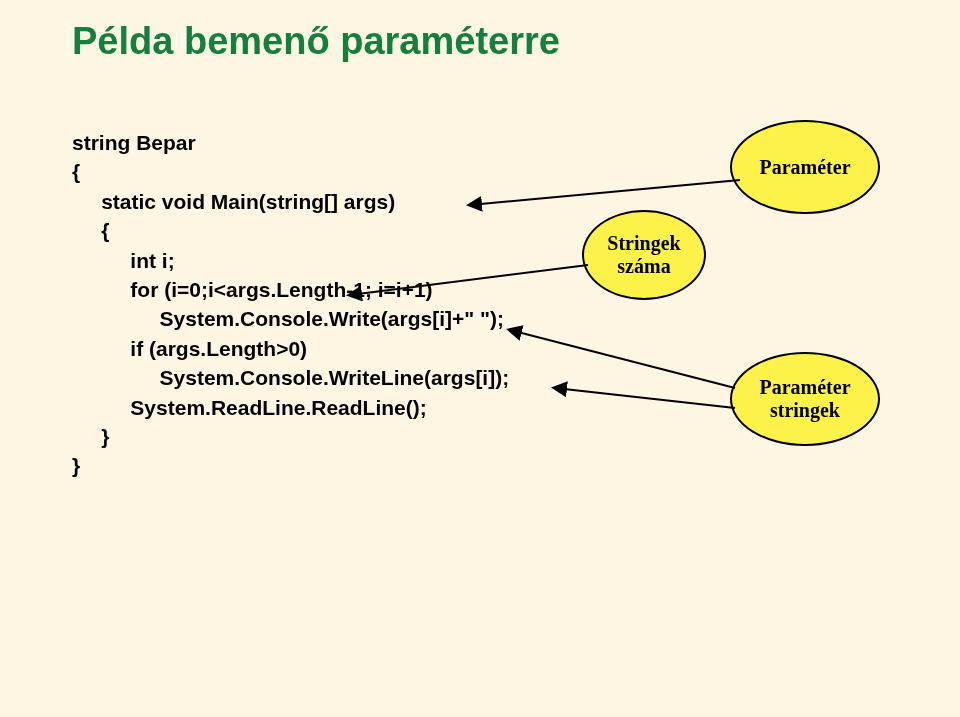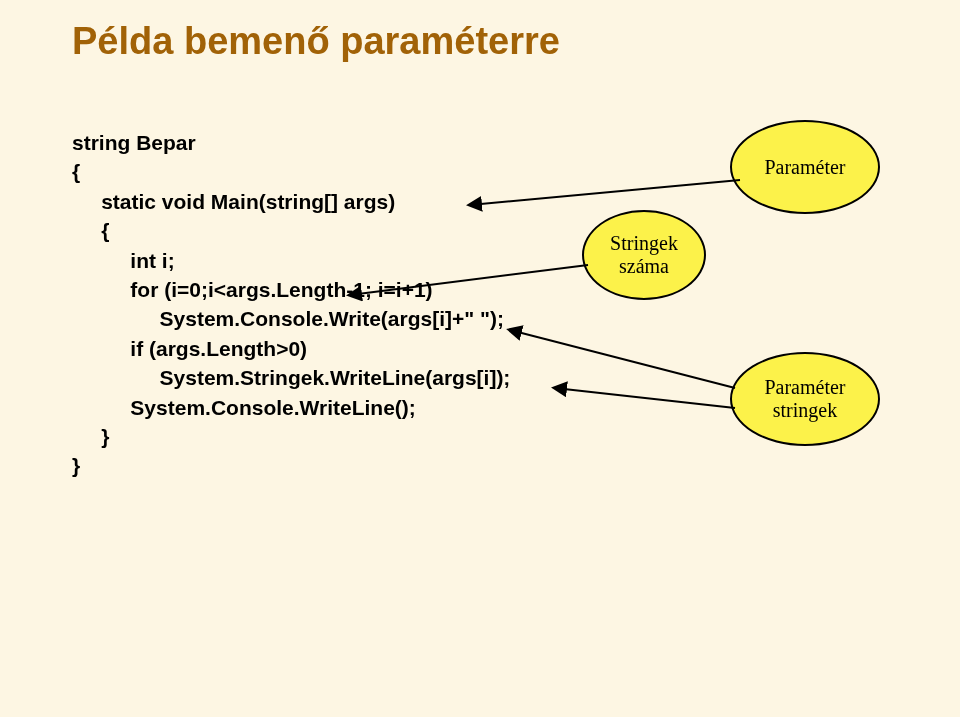--- a/index.html
+++ b/index.html
@@ -5,21 +5,21 @@
     * { margin: 0; padding: 0; box-sizing: border-box; }
     body {
       width: 960px;
       height: 717px;
       background: #fdf6e3;
       font-family: Arial, Verdana, sans-serif;
       position: relative;
       overflow: hidden;
     }
     .title {
-      color: #a16207;
+      color: #15803d;
       font-weight: bold;
       font-size: 38px;
       position: absolute;
       top: 20px;
       left: 72px;
     }
     .code-block {
       position: absolute;
       top: 128px;
       left: 72px;
@@ -35,21 +35,21 @@
       background: #fcf24a;
       border: 2.5px solid #000;
       border-radius: 50%;
       display: flex;
       align-items: center;
       justify-content: center;
       text-align: center;
       font-family: "Times New Roman", serif;
       font-size: 20px;
       line-height: 1.15;
-      font-weight: normal;
+      font-weight: bold;
       color: #000;
     }
     .bubble.b1 { width: 150px; height: 94px; top: 120px; right: 80px; }
     .bubble.b2 { width: 124px; height: 90px; top: 210px; left: 582px; }
     .bubble.b3 { width: 150px; height: 94px; top: 352px; right: 80px; }
     svg.arrows {
       position: absolute;
       top: 0; left: 0;
       width: 960px; height: 717px;
       pointer-events: none;
@@ -61,22 +61,22 @@
 <h1 class="title">Példa bemenő paraméterre</h1>
 
 <div class="code-block"><span>string Bepar</span>
 <span>{</span>
 <span>     static void Main(string[] args)</span>
 <span>     {</span>
 <span>          int i;</span>
 <span>          for (i=0;i&lt;args.Length-1; i=i+1)</span>
 <span>               System.Console.Write(args[i]+" ");</span>
 <span>          if (args.Length&gt;0)</span>
-<span>               System.Stringek.WriteLine(args[i]);</span>
-<span>          System.Console.WriteLine();</span>
+<span>               System.Console.WriteLine(args[i]);</span>
+<span>          System.ReadLine.ReadLine();</span>
 <span>     }</span>
 <span>}</span></div>
 
 <div class="bubble b1">
   <span>Paraméter</span>
 </div>
 
 <div class="bubble b2">
   <span>
     <span>Stringek</span><br>

